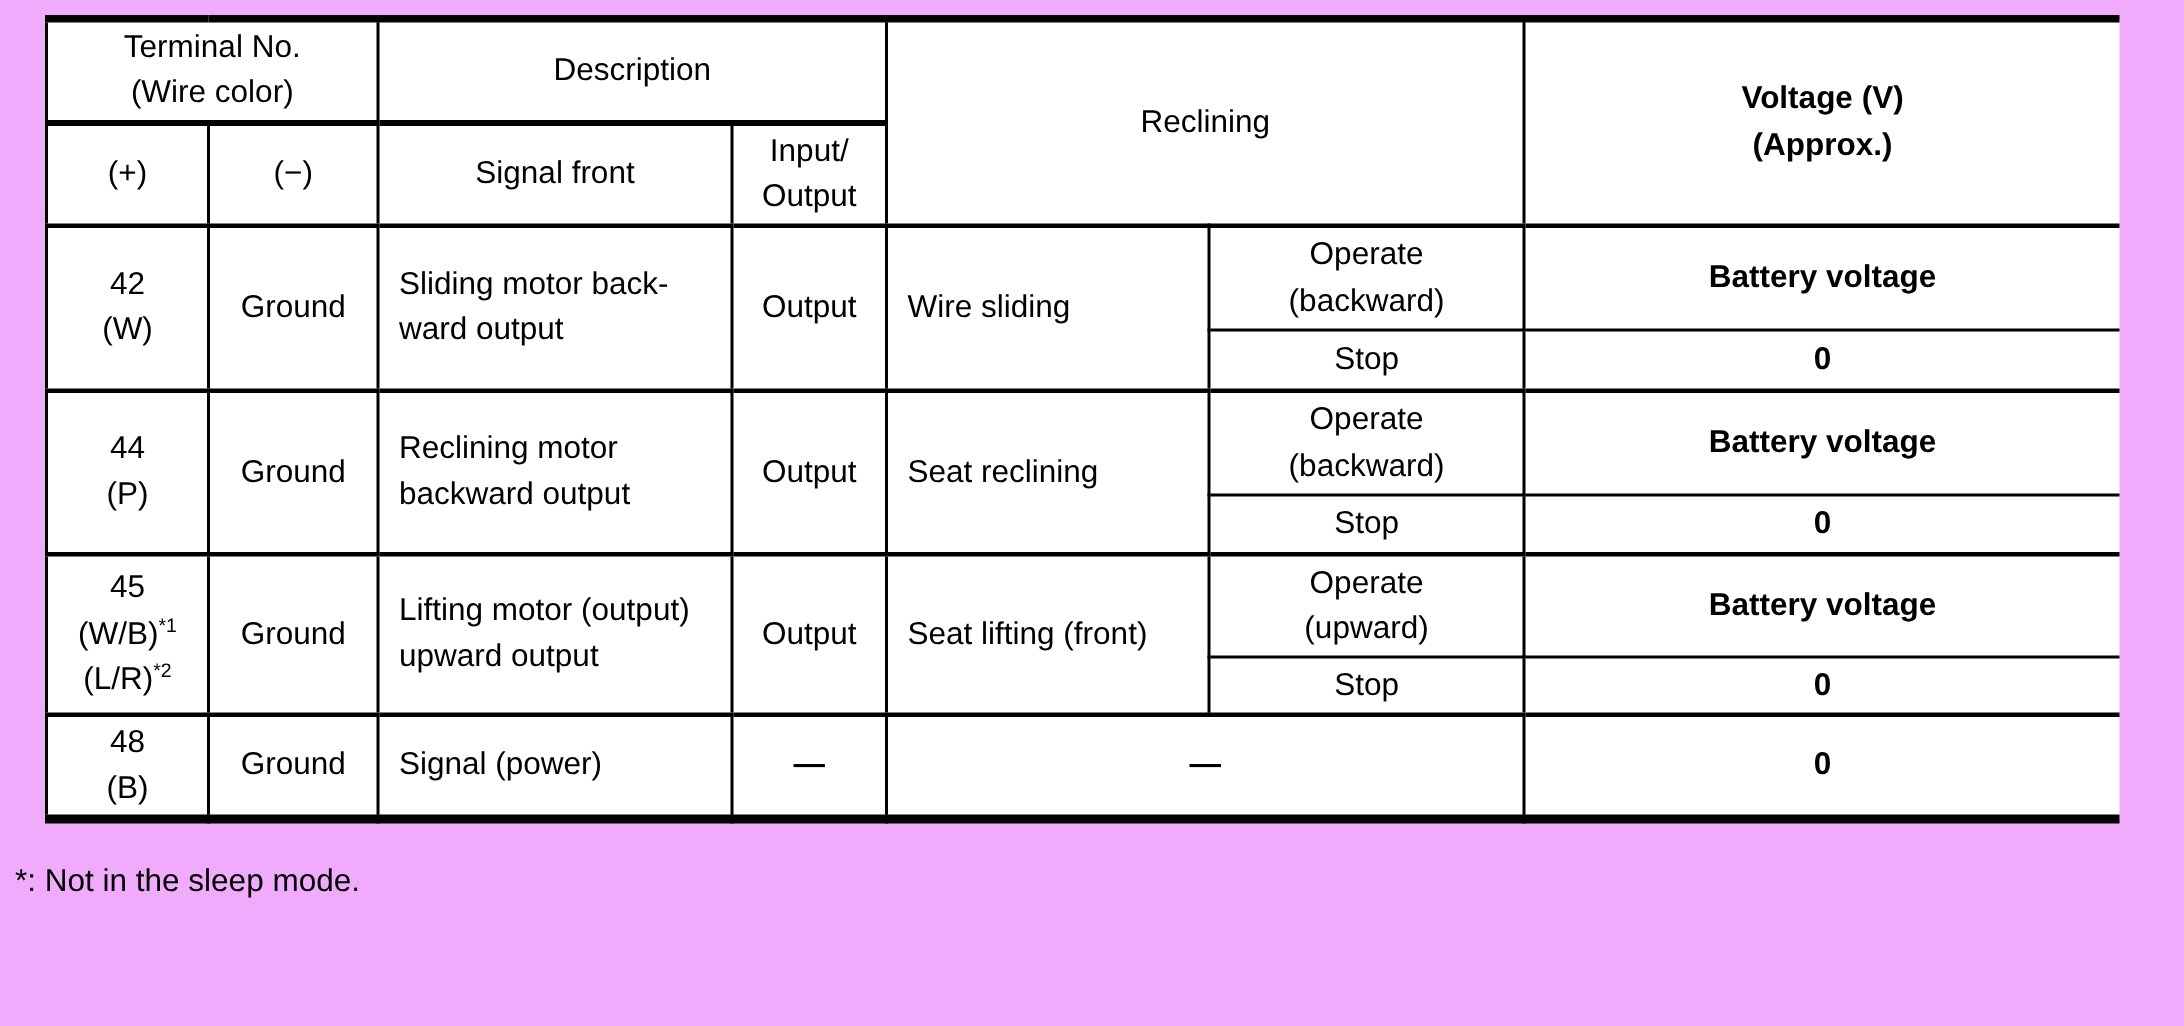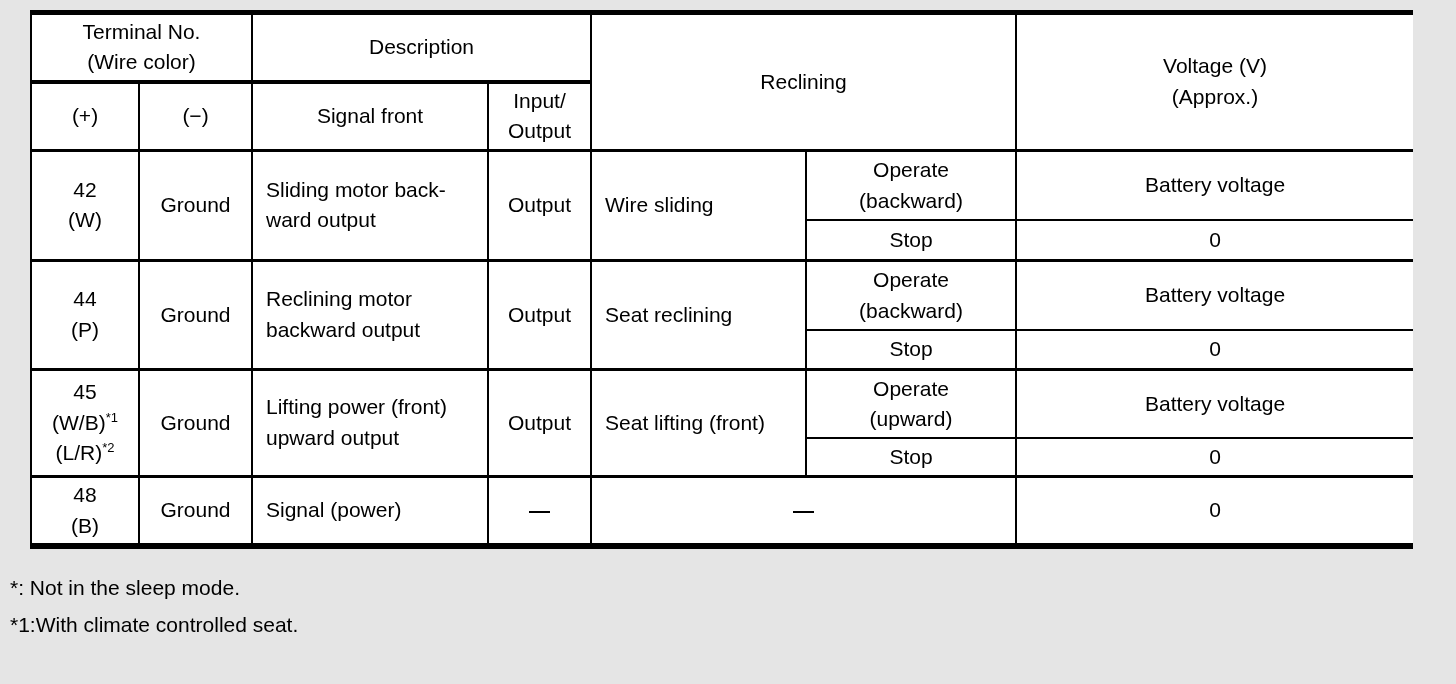--- a/index.html
+++ b/index.html
@@ -2,54 +2,54 @@
 <html><head>
 <meta charset="utf-8">
 <style>
   * { margin:0; padding:0; box-sizing:border-box; }
   html,body { background:#fff; }
   body {
     width:1456px; height:684px; position:relative;
     font-family:"Liberation Sans", sans-serif; color:#000;
     -webkit-font-smoothing:none;
   }
-  .page { position:absolute; inset:0; background:#e5e5e5; }
+  .page { position:absolute; inset:0; background:#f0abfc; }
 
   table.spec {
     position:absolute; left:30px; top:10px; width:1382px;
     border-collapse:collapse; table-layout:fixed;
     border-top:5px solid #000;
     border-left:2px solid #000;
     border-bottom:6px solid #000;
     border-right:0;
   }
   .spec th, .spec td {
     border:2px solid #000;
     font-size:21px; font-weight:normal; line-height:1.45;
     text-align:center; vertical-align:middle;
     white-space:pre-line; padding:2px 6px;
     color:#000; background:#fff;
   }
-  .spec .no-right { border-right:none; }
+  .spec .no-right { border-right:none;font-weight:bold; }
   .spec .hb1 { border-bottom:4px solid #000; }   
   .spec .hb2 { border-bottom:3px solid #000; }   
   .spec tr.grp td { border-top:3px solid #000; } 
   .spec .la { text-align:left; padding-left:13px; }
   .spec sup { font-size:13px; vertical-align:super; line-height:0; }
   .spec .dash { font-weight:bold; }
 
   tr.hr1 { height:62px; }
   tr.hr2 { height:68px; }
   tr.rop1 { height:70px;padding-left:40px; } tr.rst1 { height:40px; }
   tr.rop2 { height:70px; } tr.rst2 { height:39px; }
   tr.rop3 { height:69px; } tr.rst3 { height:38px; }
   tr.rlast { height:70px; }
 
   .footnotes { position:absolute; left:10px; top:576px; font-size:21px; line-height:1.15; }
-  .footnote { margin-bottom:13px; white-space:pre; }
+  .footnote { margin-bottom:13px; white-space:pre;text-align:right; }
 </style>
 </head>
 <body>
 
 <div class="page">
 
   <table class="spec">
     <colgroup>
       <col style="width:108px">
         <col style="width:113px">
@@ -108,21 +108,21 @@
         <td class="no-right">Battery voltage</td>
       </tr>
       <tr class="rst2">
         <td>Stop</td>
         <td class="no-right">0</td>
       </tr>
 
       <tr class="grp rop3">
         <td rowspan="2"><span>45</span><br><span>(W/B)</span><sup>*1</sup><br><span>(L/R)</span><sup>*2</sup></td>
         <td rowspan="2">Ground</td>
-        <td rowspan="2" class="la">Lifting power (front)
+        <td rowspan="2" class="la">Lifting motor (output)
 upward output</td>
         <td rowspan="2">Output</td>
         <td rowspan="2" class="la">Seat lifting (front)</td>
         <td>Operate
 (upward)</td>
         <td class="no-right">Battery voltage</td>
       </tr>
       <tr class="rst3">
         <td>Stop</td>
         <td class="no-right">0</td>
@@ -135,16 +135,15 @@
         <td class="la">Signal (power)</td>
         <td class="dash">—</td>
         <td colspan="2" class="dash">—</td>
         <td class="no-right">0</td>
       </tr>
     </tbody>
   </table>
 
   <div class="footnotes">
     <div class="footnote">*: Not in the sleep mode.</div>
-    <div class="footnote">*1:With climate controlled seat.</div>
   </div>
 
 </div>
 
 </body></html>

